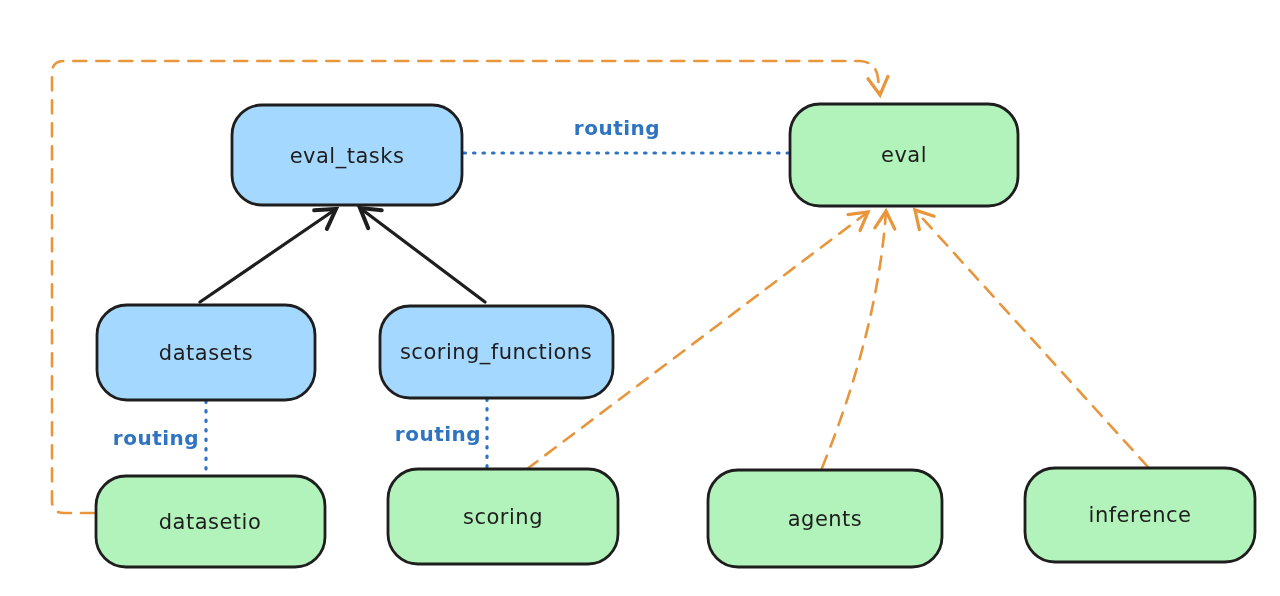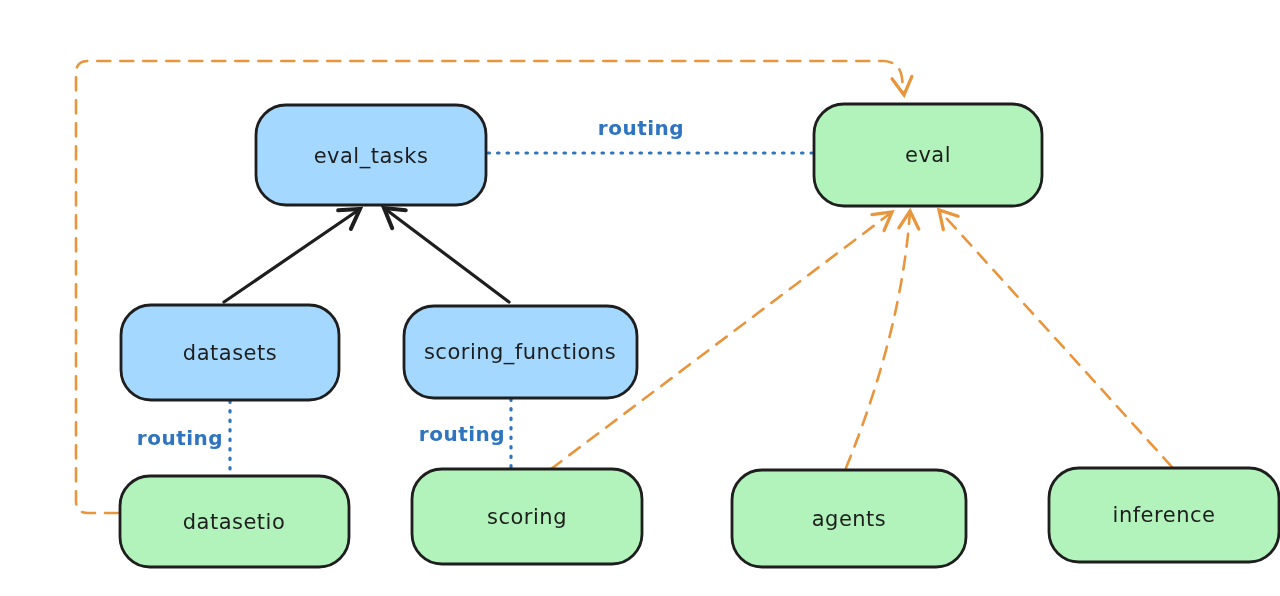--- a/index.html
+++ b/index.html
@@ -9,21 +9,20 @@
     width: 1280px;
     height: 596px;
     overflow: hidden;
     font-family: "DejaVu Sans", "Liberation Sans", sans-serif;
   }
   #canvas-wrap {
     position: relative;
     width: 1021px;
     height: 596px;
     background: #ffffff;
-    margin-left: 24px;
   }
   svg { display: block; }
   .node-rect {
     stroke: #1e1e1e;
     stroke-width: 2.8;
   }
   .node-label {
     fill: #1e1e1e;
     font-size: 21px;
     font-family: "DejaVu Sans", "Liberation Sans", sans-serif;

